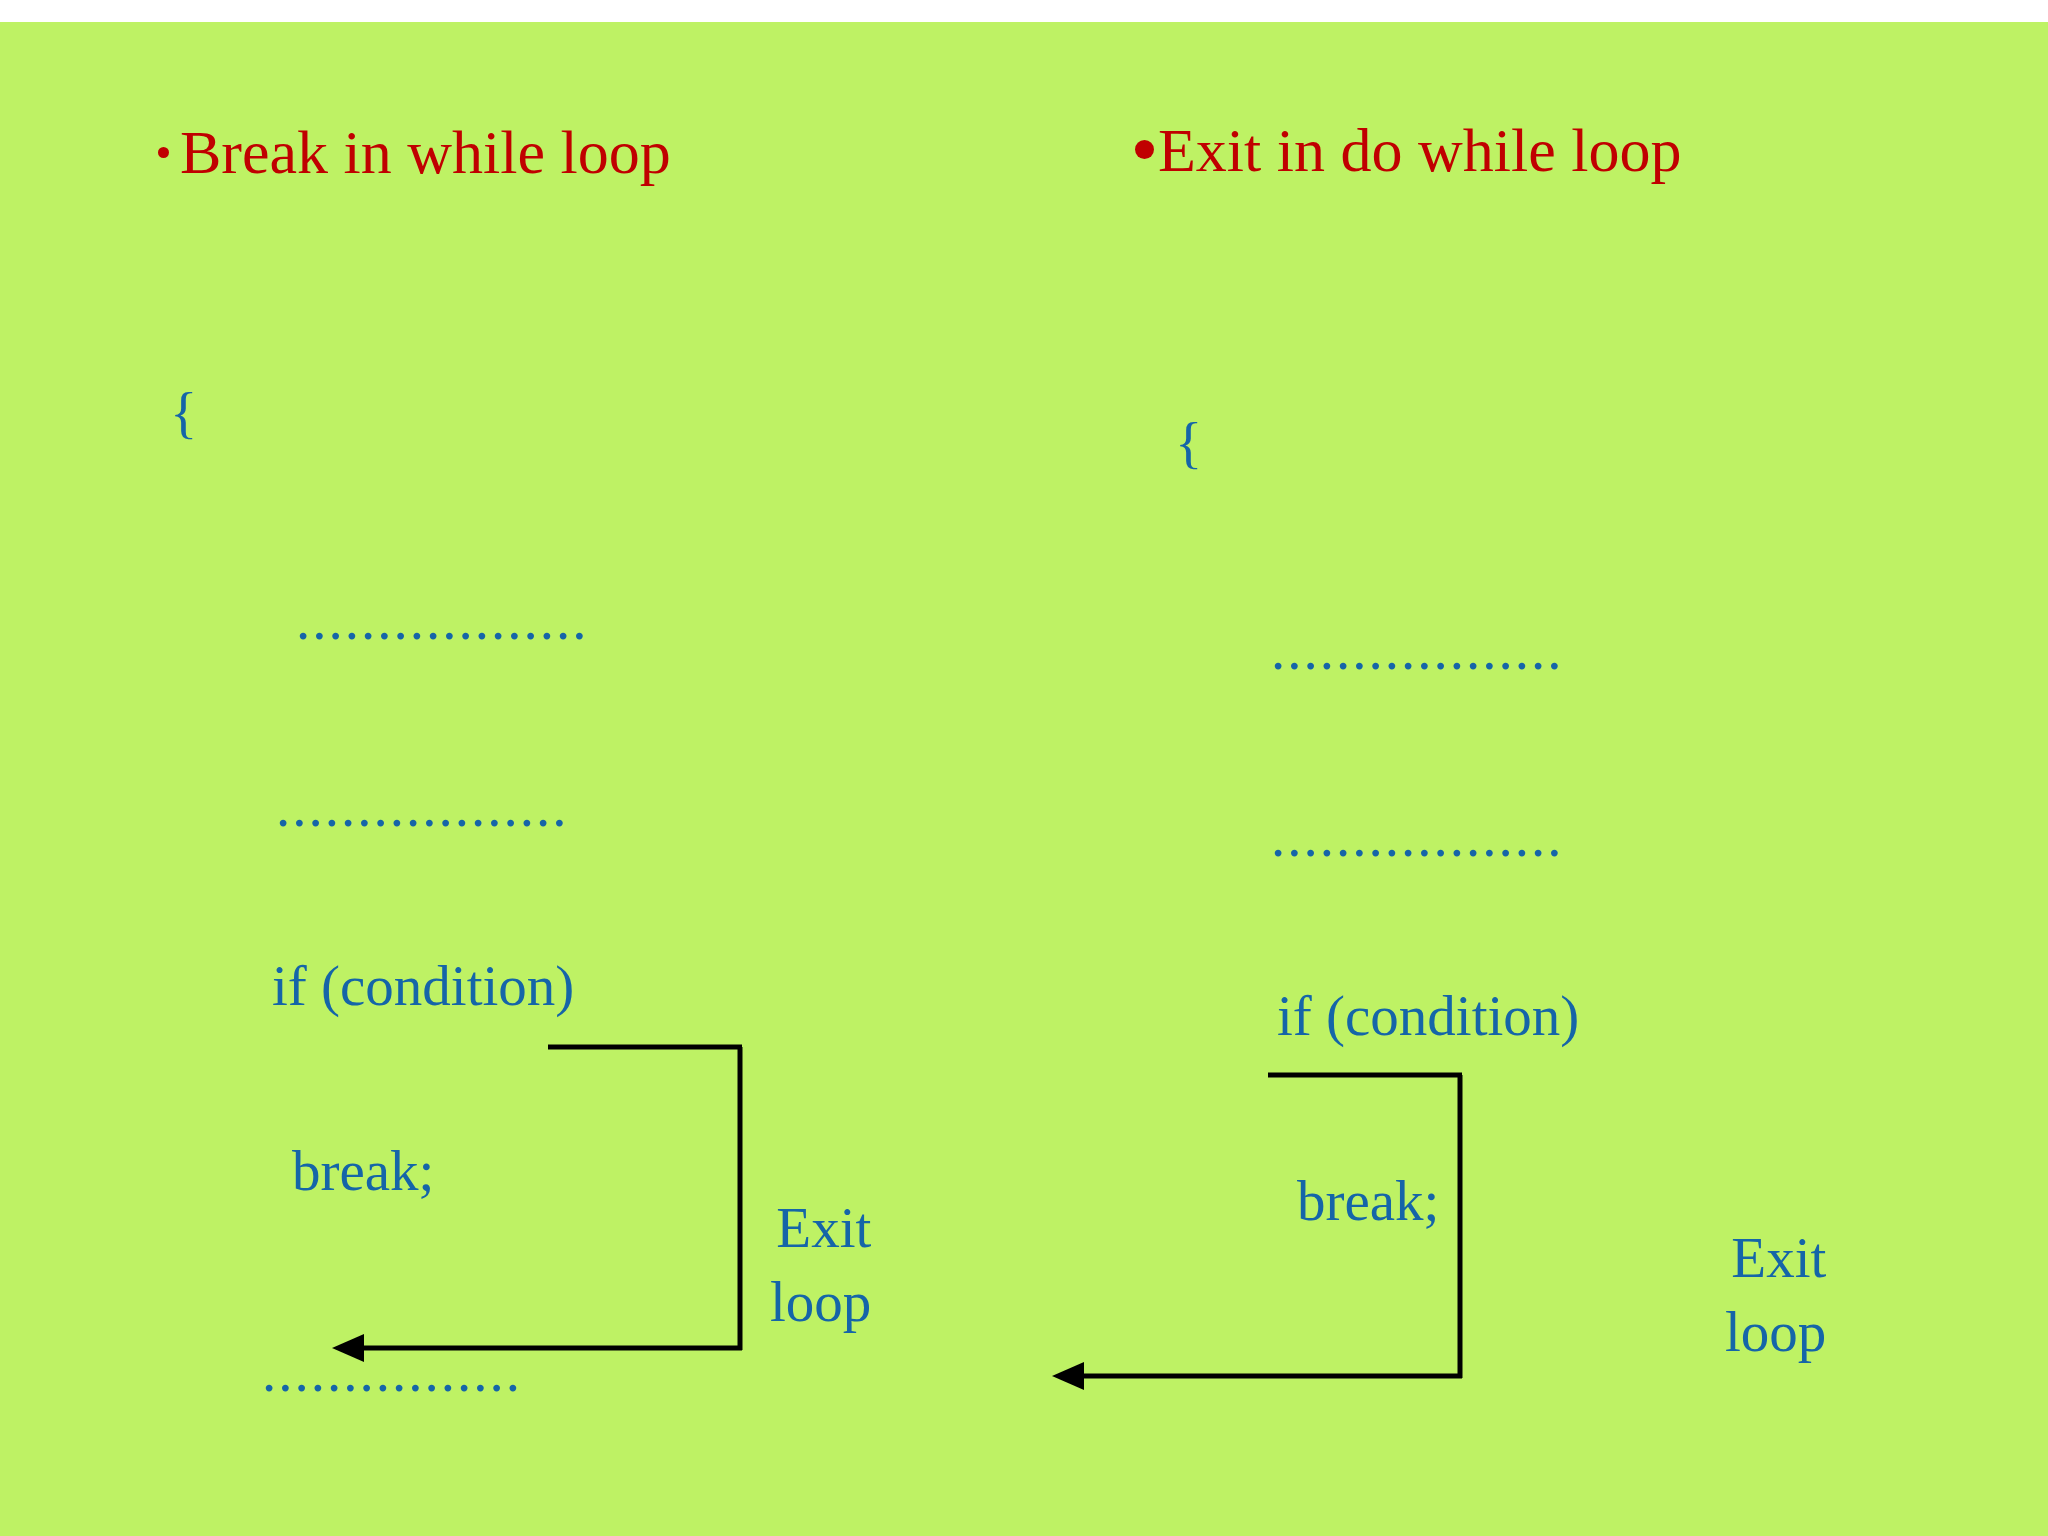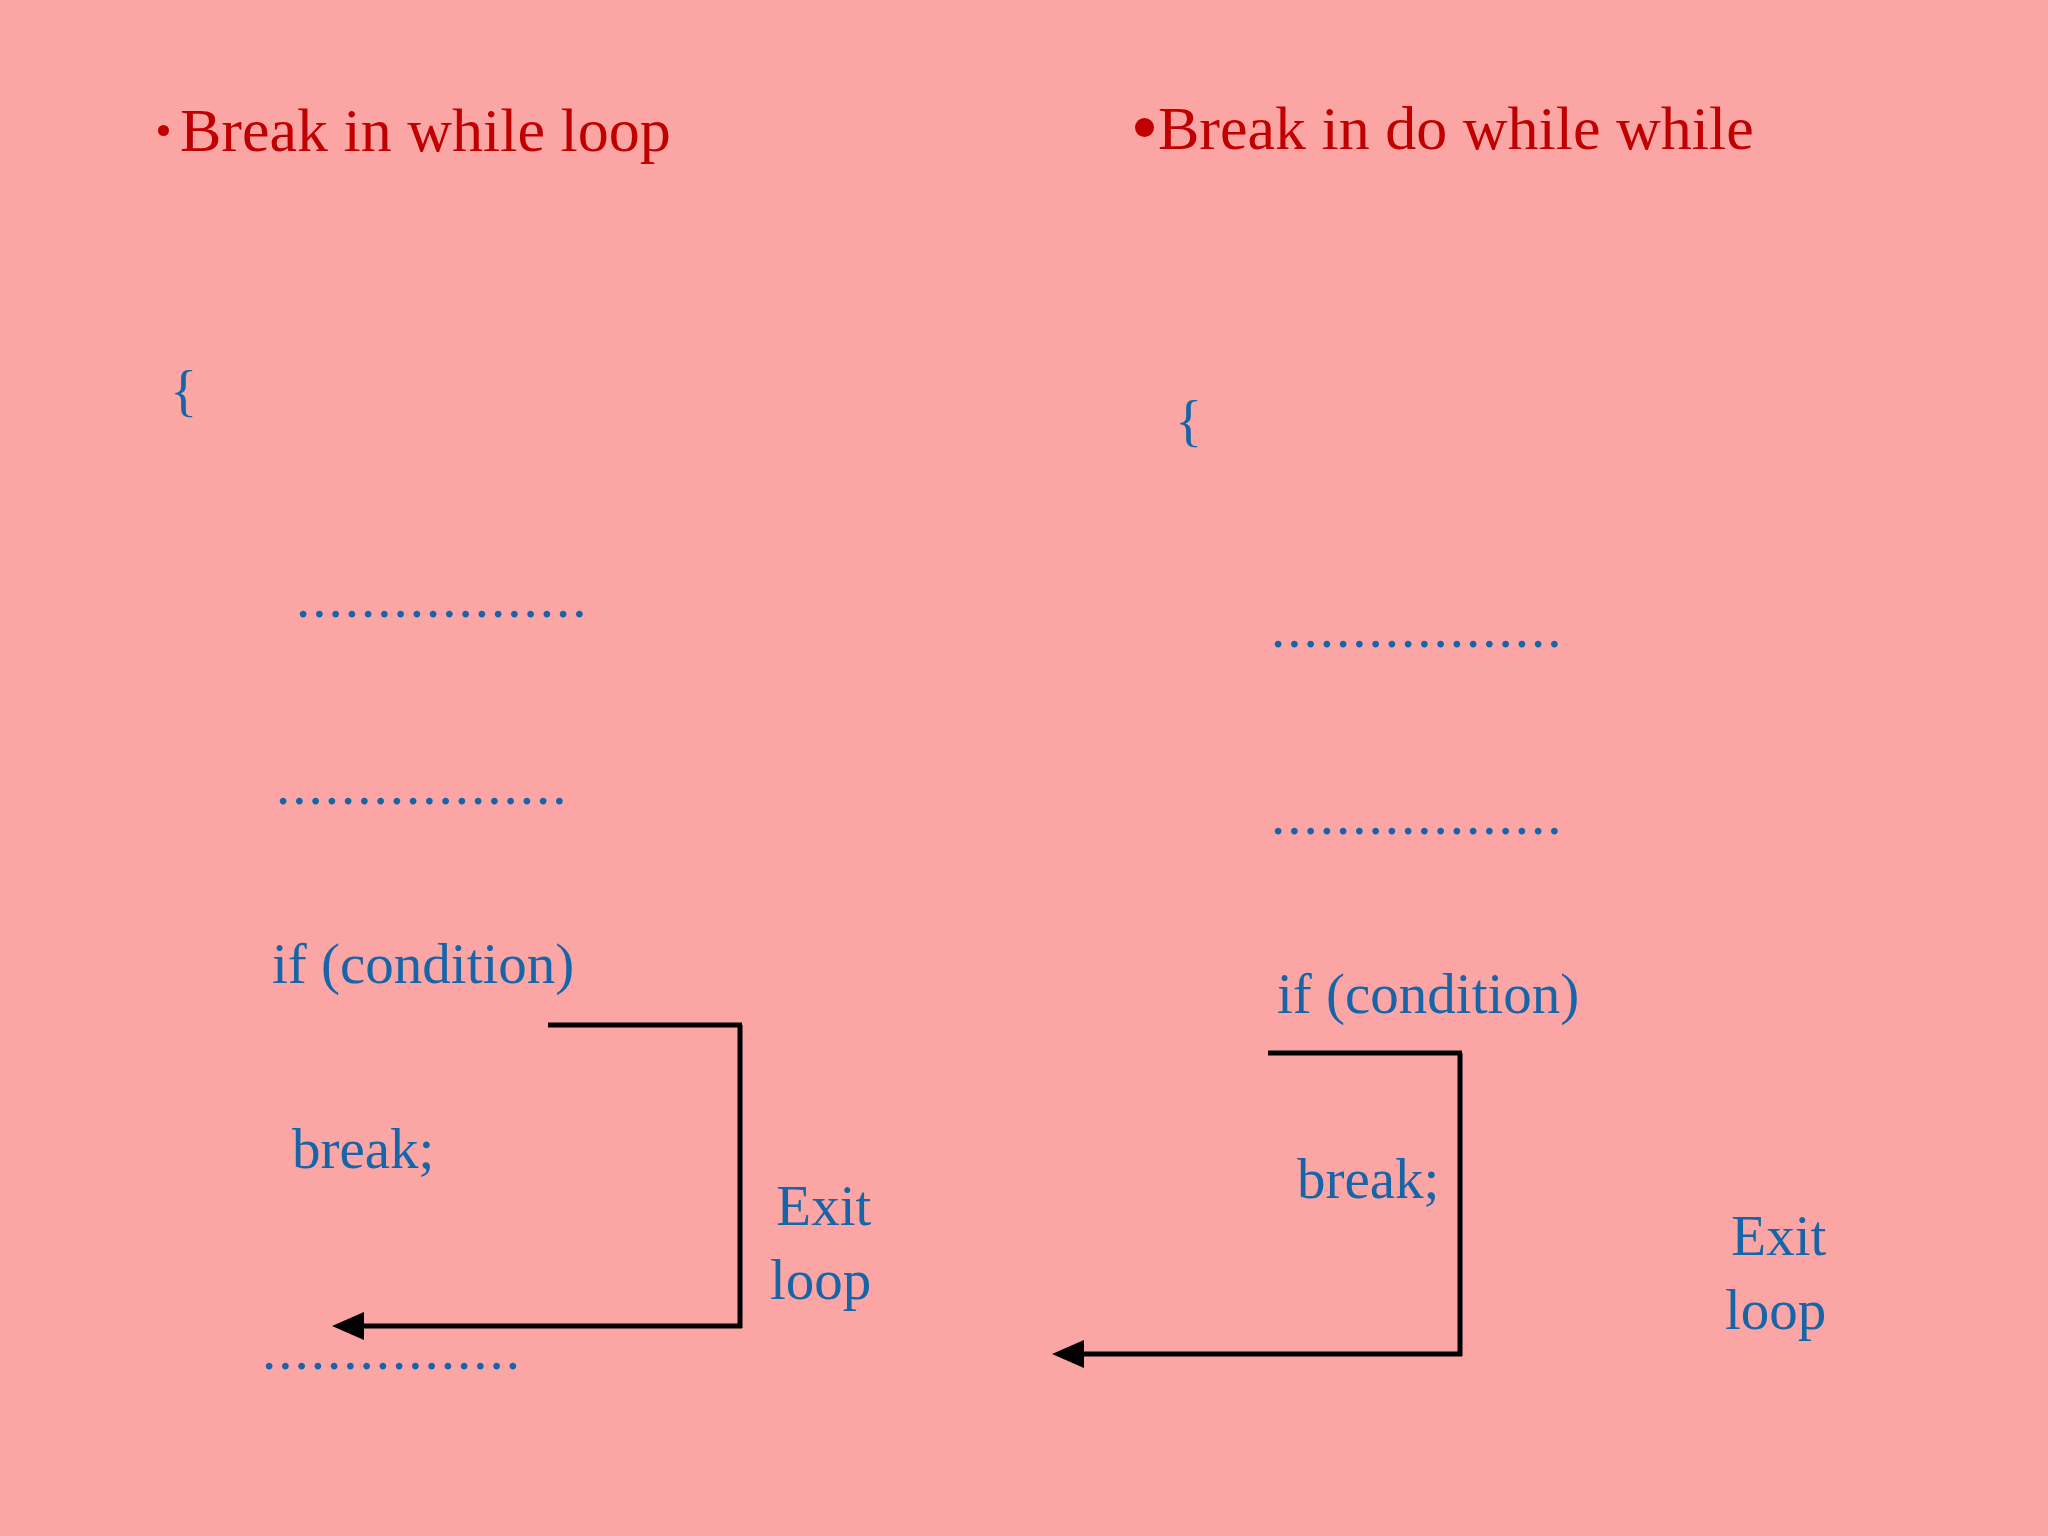--- a/index.html
+++ b/index.html
@@ -11,21 +11,22 @@
     width: 2048px;
     height: 1536px;
     overflow: hidden;
     font-family: "Liberation Serif", "DejaVu Serif", serif;
     position: relative;
   }
 
   .slide {
     position: absolute;
     inset: 0;
-    background: #fca5a5;
+    background: #bef264;
+    margin-top: 22px;
   }
 
   
   .heading {
     position: absolute;
     color: #C00000;
     font-size: 62px;
     line-height: 1.05;
     white-space: nowrap;
     font-family: "Liberation Serif", "DejaVu Serif", serif;
@@ -136,21 +137,21 @@
       <polygon points="2,306 34,292 34,320" fill="#000000"></polygon>
     </svg>
   </div>
 
   <div class="exit-label" id="exit-left">
     <span class="ln">Exit</span>
     <span class="ln">loop</span>
   </div>
 
   <div class="heading" id="heading-right">
-    <span class="bullet bullet-big"></span><span>Break in do while while</span>
+    <span class="bullet bullet-big"></span><span>Exit in do while loop</span>
   </div>
 
   <div class="code" id="code-right">
     <span class="ln ln-open">{</span>
     <span class="ln ln-dots1r">..................</span>
     <span class="ln ln-dots2r">..................</span>
     <span class="ln ln-if">if (condition)</span>
     <span class="ln ln-break">break;</span>
     
     

